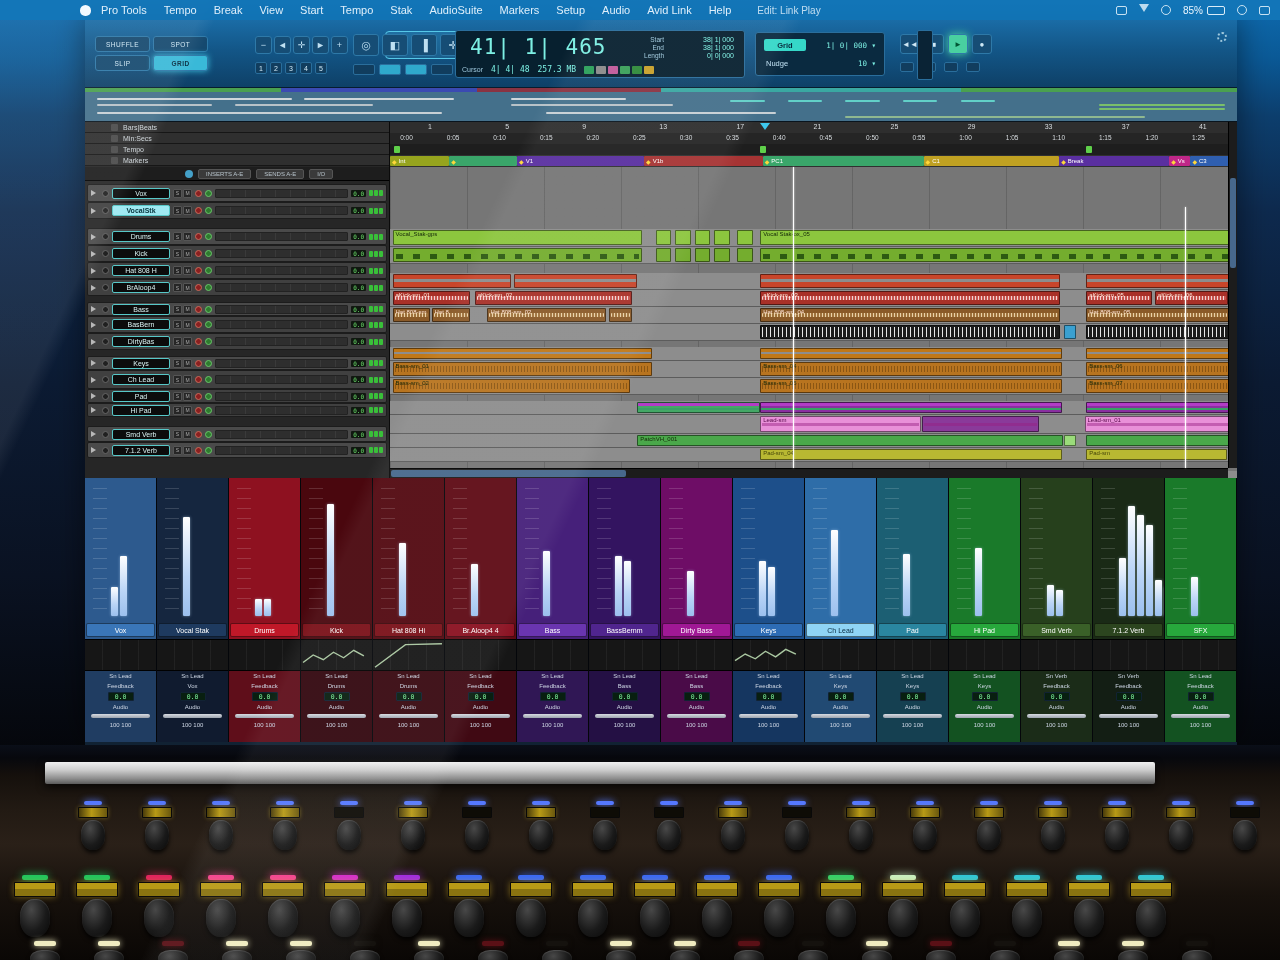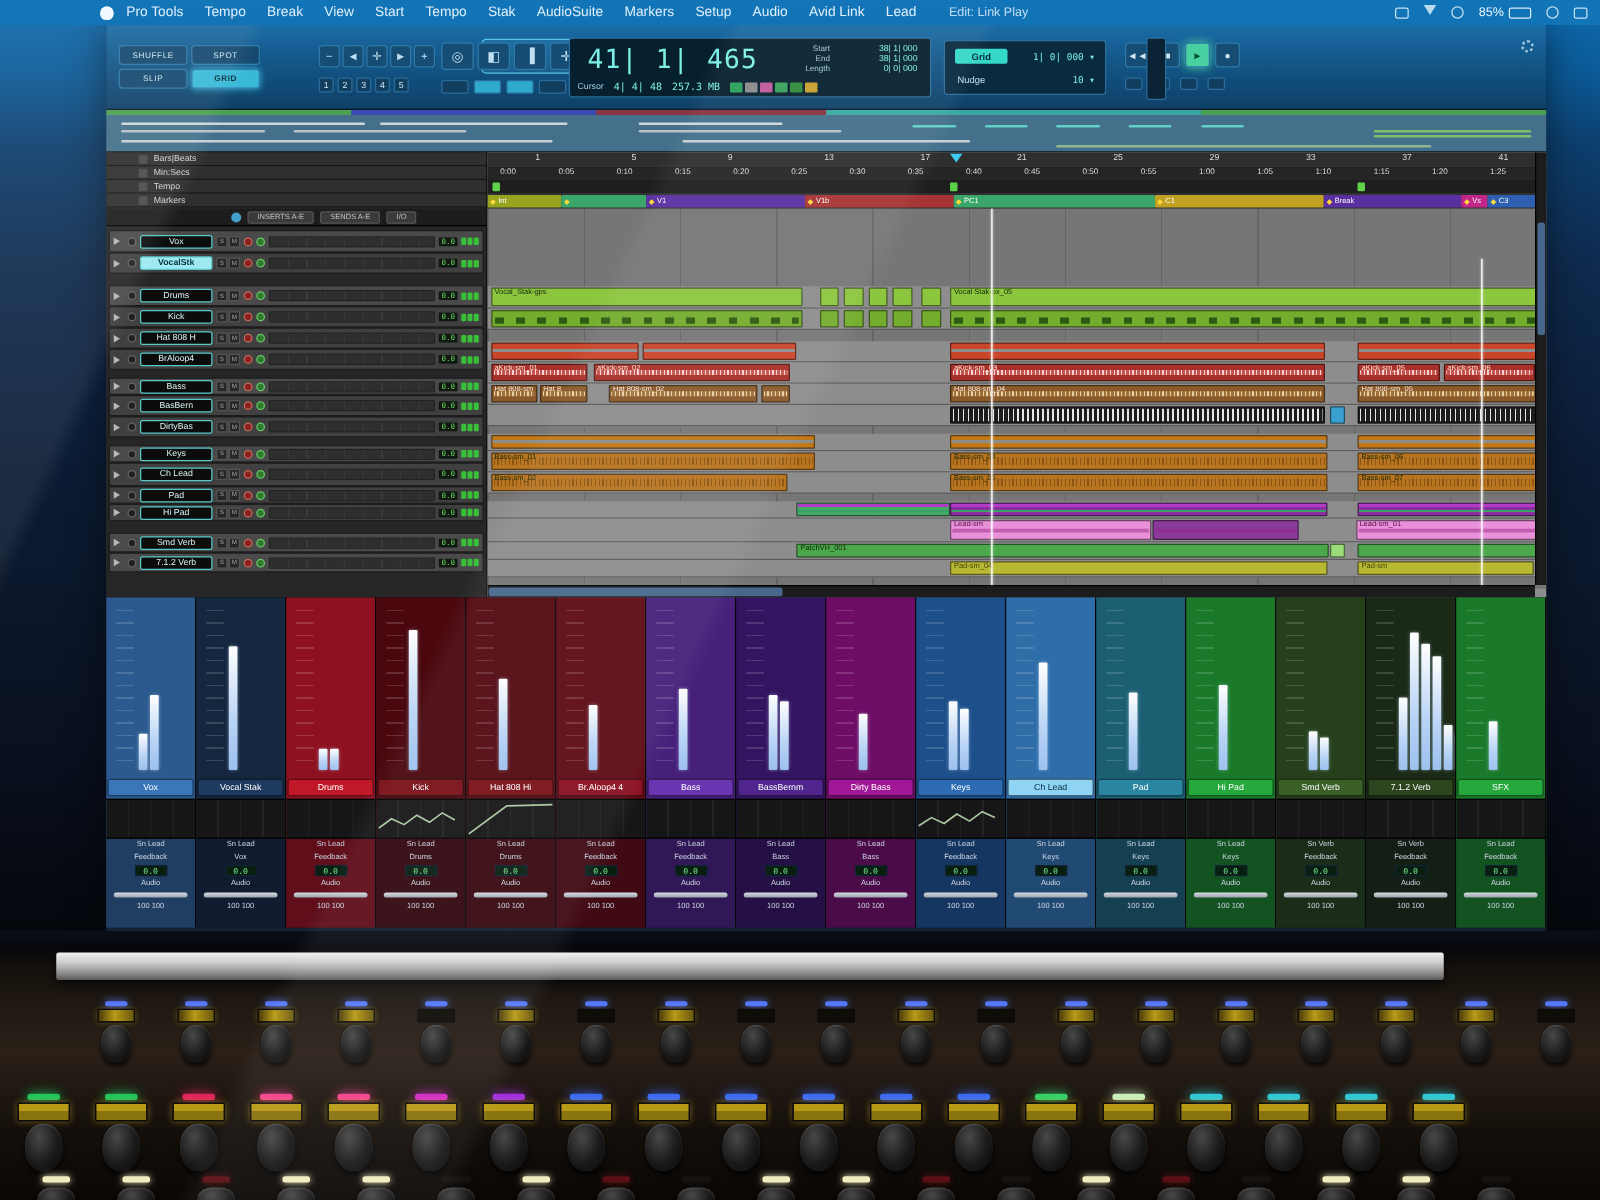--- a/index.html
+++ b/index.html
@@ -177,21 +177,21 @@
         <span class="mi">Break</span>
         <span class="mi">View</span>
         <span class="mi">Start</span>
         <span class="mi">Tempo</span>
         <span class="mi">Stak</span>
         <span class="mi">AudioSuite</span>
         <span class="mi">Markers</span>
         <span class="mi">Setup</span>
         <span class="mi">Audio</span>
         <span class="mi">Avid Link</span>
-        <span class="mi">Lead</span>
+        <span class="mi">Help</span>
       </nav>
     <span class="wintitle">Edit: Link Play</span>
     <div class="mright">
       <span class="sic"></span>
       <span class="sic tri"></span>
       <span class="sic round"></span>
       <span class="batt">
         <span>85%</span>
         <span class="shell"><span class="fill"></span></span>
       </span>

